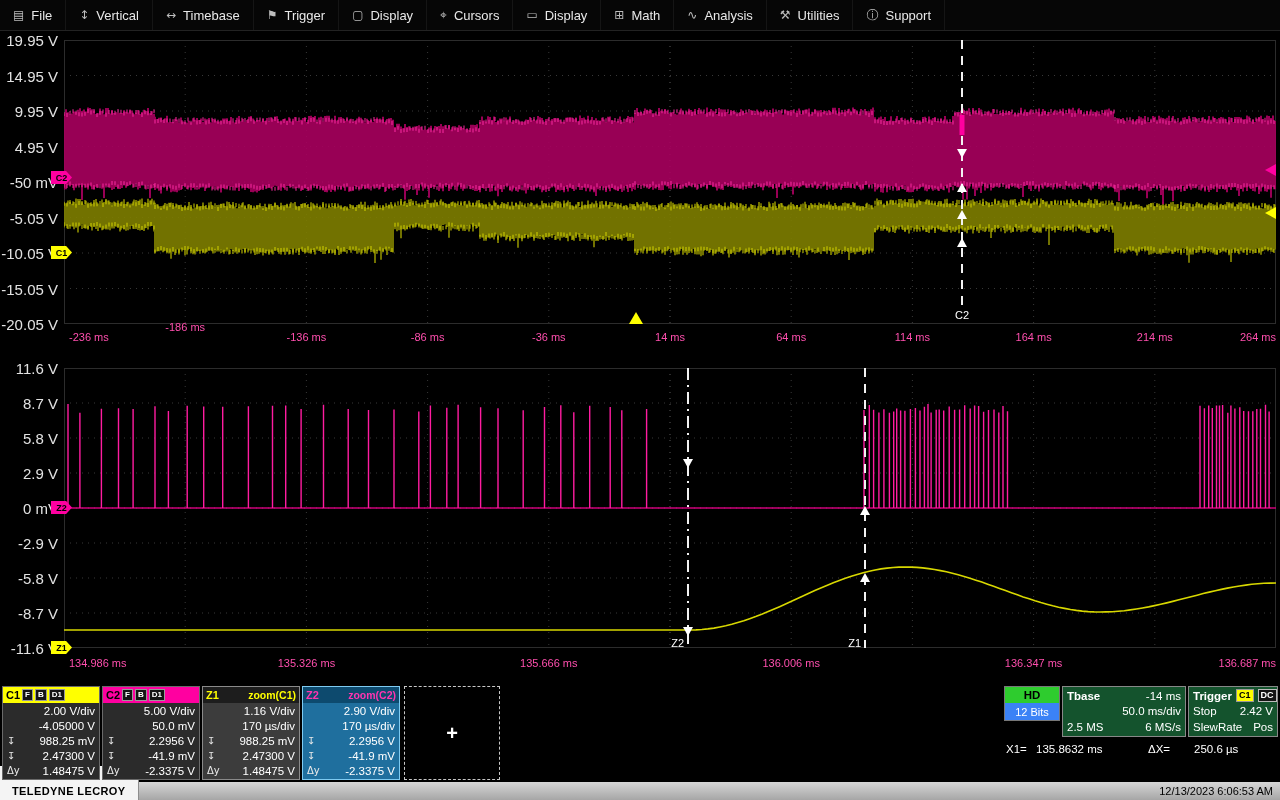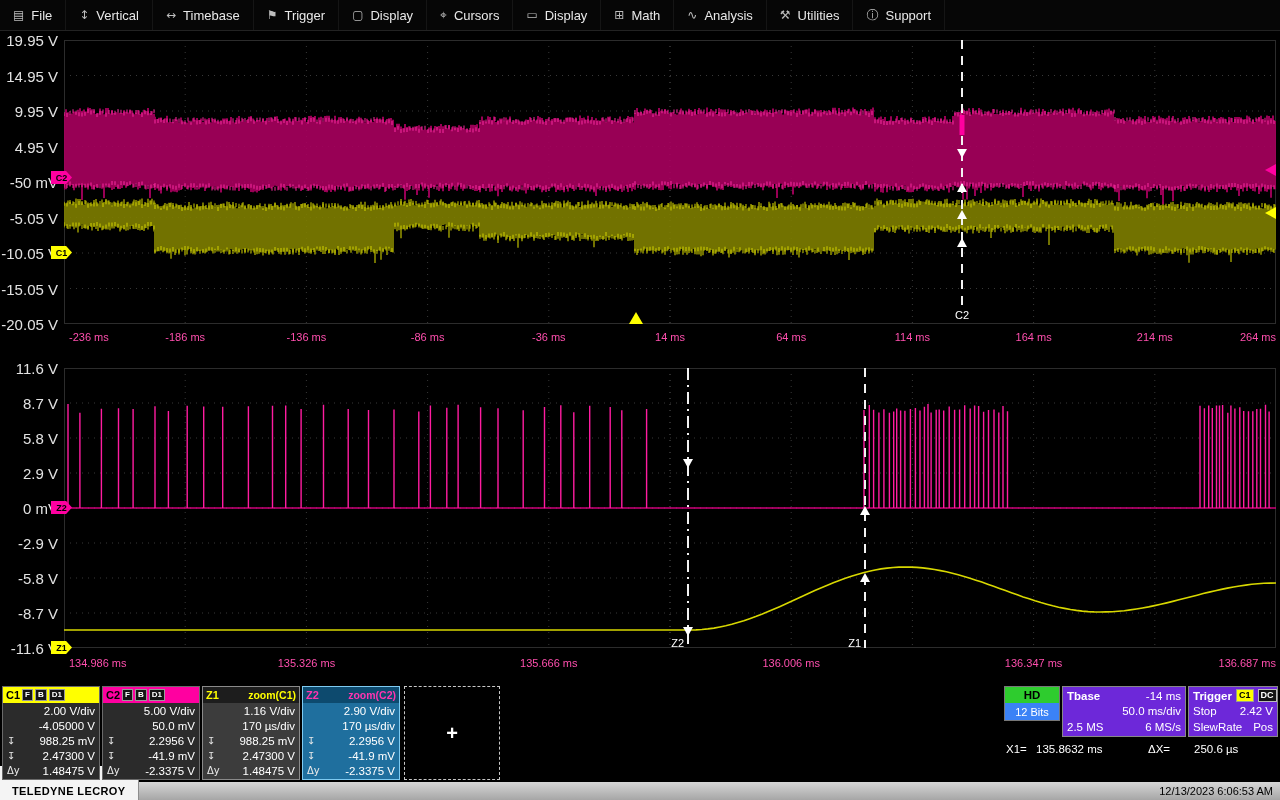--- a/index.html
+++ b/index.html
@@ -38,21 +38,21 @@
   .desc-row .g{margin-right:auto;font-family:"DejaVu Sans",sans-serif;font-size:10px;color:#eaeaea;}
   
   .add-box{position:absolute;left:404px;top:686px;width:96px;height:94px;border:1px dashed #c8c8c8;
            box-sizing:border-box;display:flex;align-items:center;justify-content:center;}
   .add-box .plus{font-size:20px;color:#fff;font-weight:bold;}
   
   .hd-box{position:absolute;left:1004px;top:686px;width:56px;border:1px solid #777;box-sizing:border-box;}
   .hd-header{height:16px;background:#2ecc2e;color:#000;font-weight:bold;font-size:11.5px;
              display:flex;align-items:center;justify-content:center;}
   .hd-bits{height:17px;background:#3b82f6;color:#fff;font-size:11px;display:flex;align-items:center;justify-content:center;}
-  .acq-box{position:absolute;top:686px;background:#6d28d9;border:1px solid #888;box-sizing:border-box;
+  .acq-box{position:absolute;top:686px;background:#14532d;border:1px solid #888;box-sizing:border-box;
            font-size:11.5px;color:#fff;padding:1px 4px;}
   .tbase-box{left:1062px;width:124px;height:51px;}
   .trig-box{left:1188px;width:90px;height:51px;}
   .acq-row{display:flex;align-items:center;height:15.5px;gap:4px;}
   .acq-row .acq-label{font-weight:bold;}
   .acq-row .acq-val{margin-left:auto;}
   .acq-row.right{justify-content:flex-end;}
   .badge-c1{background:#ffff00;color:#000;border:1px solid #999;font-size:9px;font-weight:bold;
             padding:0 2px;line-height:11px;margin-left:auto;}
   .badge-dc{background:#141414;color:#fff;border:1px solid #bbb;font-size:9px;font-weight:bold;
@@ -259,21 +259,21 @@
 <div class="ylabel" style="top: 40px;">19.95 V</div>
     <div class="ylabel" style="top: 75.5px;">14.95 V</div>
     <div class="ylabel" style="top: 111px;">9.95 V</div>
     <div class="ylabel" style="top: 146.5px;">4.95 V</div>
     <div class="ylabel" style="top: 182px;">-50 mV</div>
     <div class="ylabel" style="top: 217.5px;">-5.05 V</div>
     <div class="ylabel" style="top: 253px;">-10.05 V</div>
     <div class="ylabel" style="top: 288.5px;">-15.05 V</div>
     <div class="ylabel" style="top: 324px;">-20.05 V</div>
     <div class="xlabel" style="top: 331px; left: 69px;">-236 ms</div>
-    <div class="xlabel" style="top: 331px; left: 185.2px; transform: translateX(-50%);">-186 ms</div>
+    <div class="xlabel" style="top: 321px; left: 185.2px; transform: translateX(-50%);">-186 ms</div>
     <div class="xlabel" style="top: 331px; left: 306.4px; transform: translateX(-50%);">-136 ms</div>
     <div class="xlabel" style="top: 331px; left: 427.6px; transform: translateX(-50%);">-86 ms</div>
     <div class="xlabel" style="top: 331px; left: 548.8px; transform: translateX(-50%);">-36 ms</div>
     <div class="xlabel" style="top: 331px; left: 670px; transform: translateX(-50%);">14 ms</div>
     <div class="xlabel" style="top: 331px; left: 791.2px; transform: translateX(-50%);">64 ms</div>
     <div class="xlabel" style="top: 331px; left: 912.4px; transform: translateX(-50%);">114 ms</div>
     <div class="xlabel" style="top: 331px; left: 1033.6px; transform: translateX(-50%);">164 ms</div>
     <div class="xlabel" style="top: 331px; left: 1154.8px; transform: translateX(-50%);">214 ms</div>
     <div class="xlabel" style="top: 331px; left: 1276px; transform: translateX(-100%);">264 ms</div>
     <div class="edge-tag" style="top: 171px; background: rgb(255, 0, 160);">C2</div>

